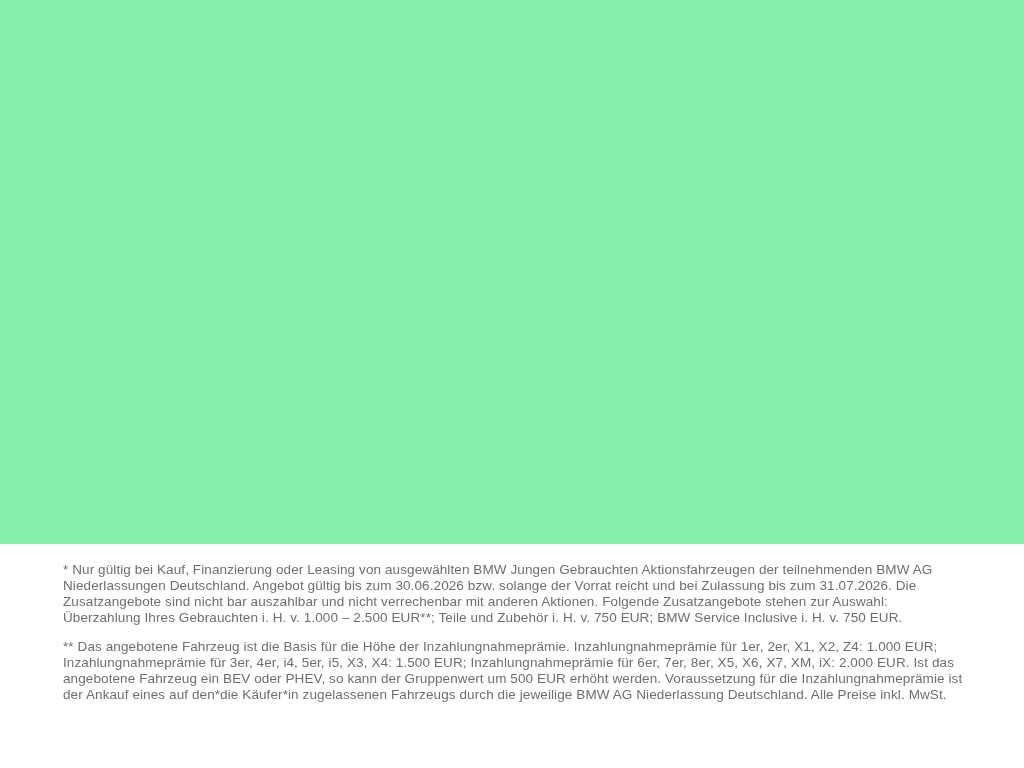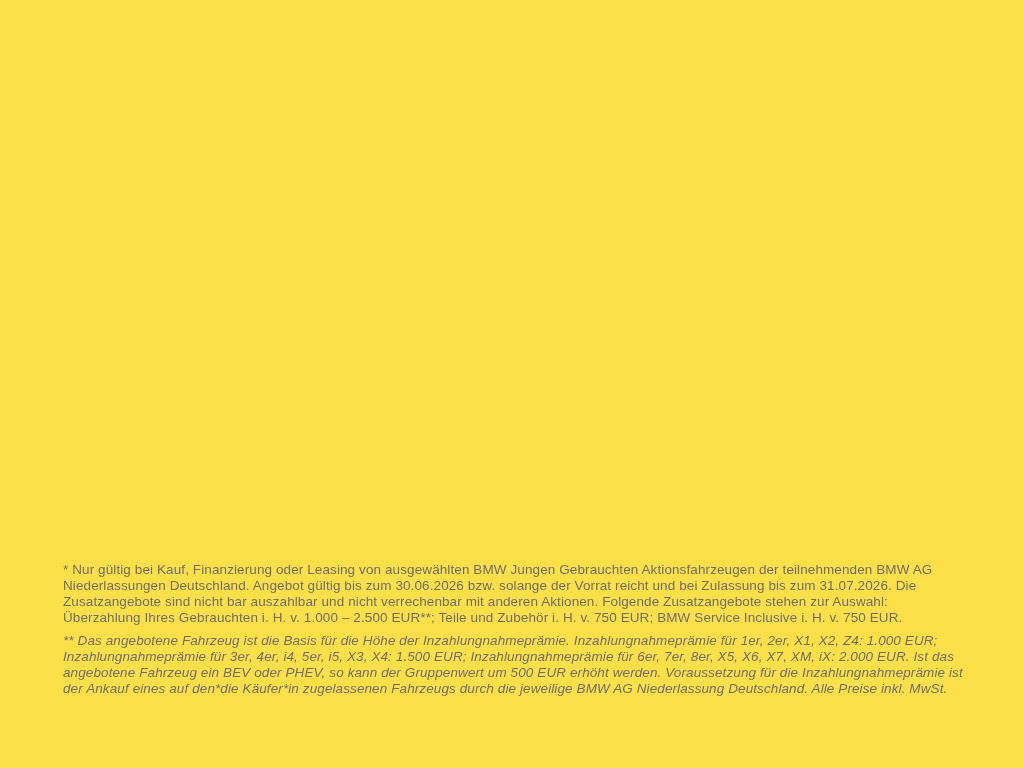--- a/index.html
+++ b/index.html
@@ -6,40 +6,39 @@
   html, body {
     width: 1024px;
     height: 768px;
     background: #ffffff;
     overflow: hidden;
     font-family: "Liberation Sans", "DejaVu Sans", sans-serif;
   }
   .page {
     position: relative;
     width: 1024px;
-    height: 768px;
-    background: #fde047;
+    height: 544px;
+    background: #86efac;
   }
   .legal-disclaimer {
     position: absolute;
     left: 63px;
     top: 562px;
     width: 900px;
     color: var(--text-color, #6e6e6e);
     font-size: 13.5px;
     line-height: 16px;
     letter-spacing: 0.1px;
   }
   .legal-disclaimer p {
     white-space: pre-line; 
     margin: 0;
   }
   .legal-disclaimer p + p {
-    margin-top: 7px;
-    font-style: italic;
+    margin-top: 13px;
   }
 </style>
 </head>
 <body style="background: rgb(255, 255, 255);">
 
 <div class="page">
   <div class="legal-disclaimer">
     <p>* Nur gültig bei Kauf, Finanzierung oder Leasing von ausgewählten BMW Jungen Gebrauchten Aktionsfahrzeugen der teilnehmenden BMW AG
 Niederlassungen Deutschland. Angebot gültig bis zum 30.06.2026 bzw. solange der Vorrat reicht und bei Zulassung bis zum 31.07.2026. Die
 Zusatzangebote sind nicht bar auszahlbar und nicht verrechenbar mit anderen Aktionen. Folgende Zusatzangebote stehen zur Auswahl:

